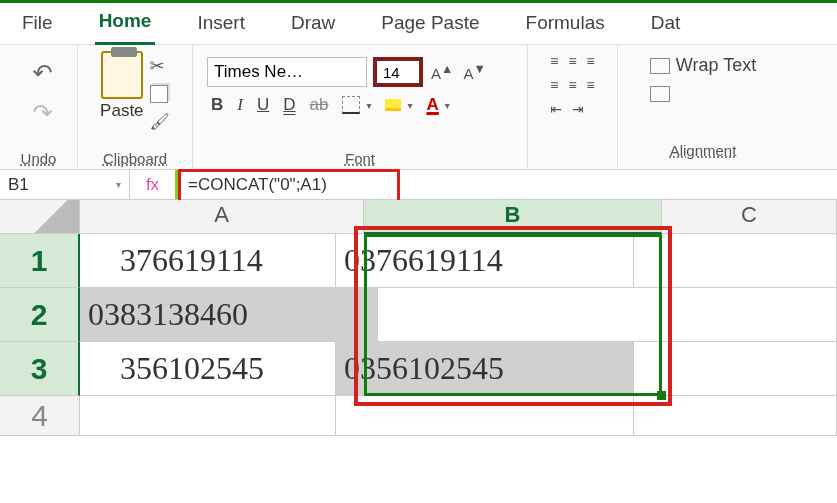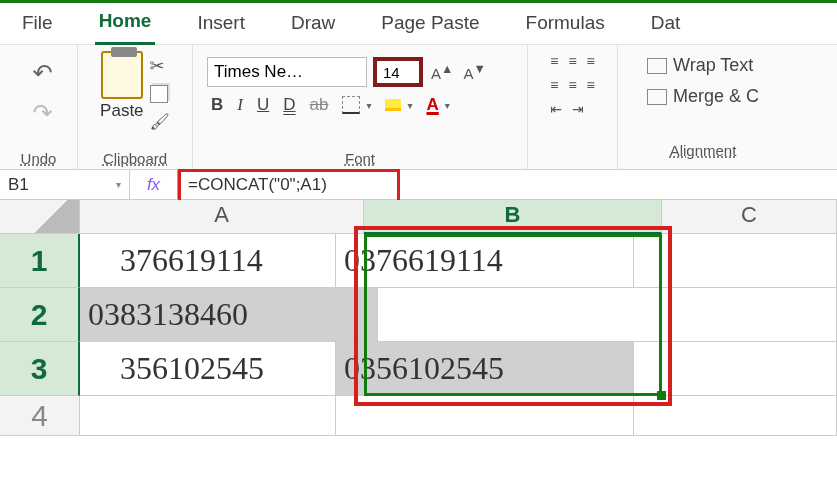--- a/index.html
+++ b/index.html
@@ -52,21 +52,21 @@
   .align-row { display: flex; gap: 10px; font-size: 14px; color: #555; }
   
   .wrap-group { padding: 10px 8px; width: 170px; }
   .wrap-row { display:flex; align-items:center; gap:6px; font-size:18px; color:#444; margin-bottom:10px; }
   .wrap-icon { width:20px; height:16px; border:1px solid #888; position:relative; }
   
   
   .formula-bar { display: flex; align-items: center; height: 30px; border-bottom: 1px solid #ccc; font-size: 17px; }
   .namebox { width: 130px; height: 100%; border-right: 1px solid #ccc; padding: 2px 8px; display:flex; align-items:center; justify-content:space-between; }
   .namebox .dd2 { font-size: 10px; color: #888; }
-  .fx { width: 50px; text-align: center; font-style: italic; color: #8b5cf6; border-right: 3px solid #84cc16; height:100%; display:flex; align-items:center; justify-content:center; }
+  .fx { width: 50px; text-align: center; color: #ec4899; border-right: 5px solid #84cc16; height:100%; display:flex; align-items:center; justify-content:center; }
   .formula-input { flex: 1; padding: 2px 8px; position: relative; }
   .formula-highlight { position: absolute; left: -2px; top: -4px; width: 222px; height: 34px; border: 3px solid #d62020; pointer-events: none; }
   
   
   .sheet { position: relative; }
   .col-headers { display: flex; height: 34px; background: #f3f3f3; }
   .corner { width: 80px; border-right: 1px solid #ccc; border-bottom: 1px solid #ccc; background: linear-gradient(135deg, transparent 60%, #bbb 60%); }
   .col-h { border-right: 1px solid #ccc; border-bottom: 1px solid #ccc; text-align: center; font-size: 22px; color: #555; padding-top: 2px; }
   .col-h.sel { background: #d6e9d6; color: #0f6b3a; font-weight: 600; border-bottom: 2px solid #0f6b3a; }
   .colA { width: 284px; }
@@ -175,21 +175,20 @@
   </div>
 
   <div class="group wrap-group" style="border-right:none;">
     <div style="flex:1;">
       <div class="wrap-row">
         <span class="wrap-icon"></span>
         <span>Wrap Text</span>
       </div>
       <div class="wrap-row">
         <span class="wrap-icon"></span>
-        <span>Merge &amp; C</span>
       </div>
     </div>
     <div class="group-label">Alignment</div>
   </div>
 </div>
 
 <div class="formula-bar">
   <div class="namebox">
     <span>B1</span>
     <span class="dd2">▾</span>

